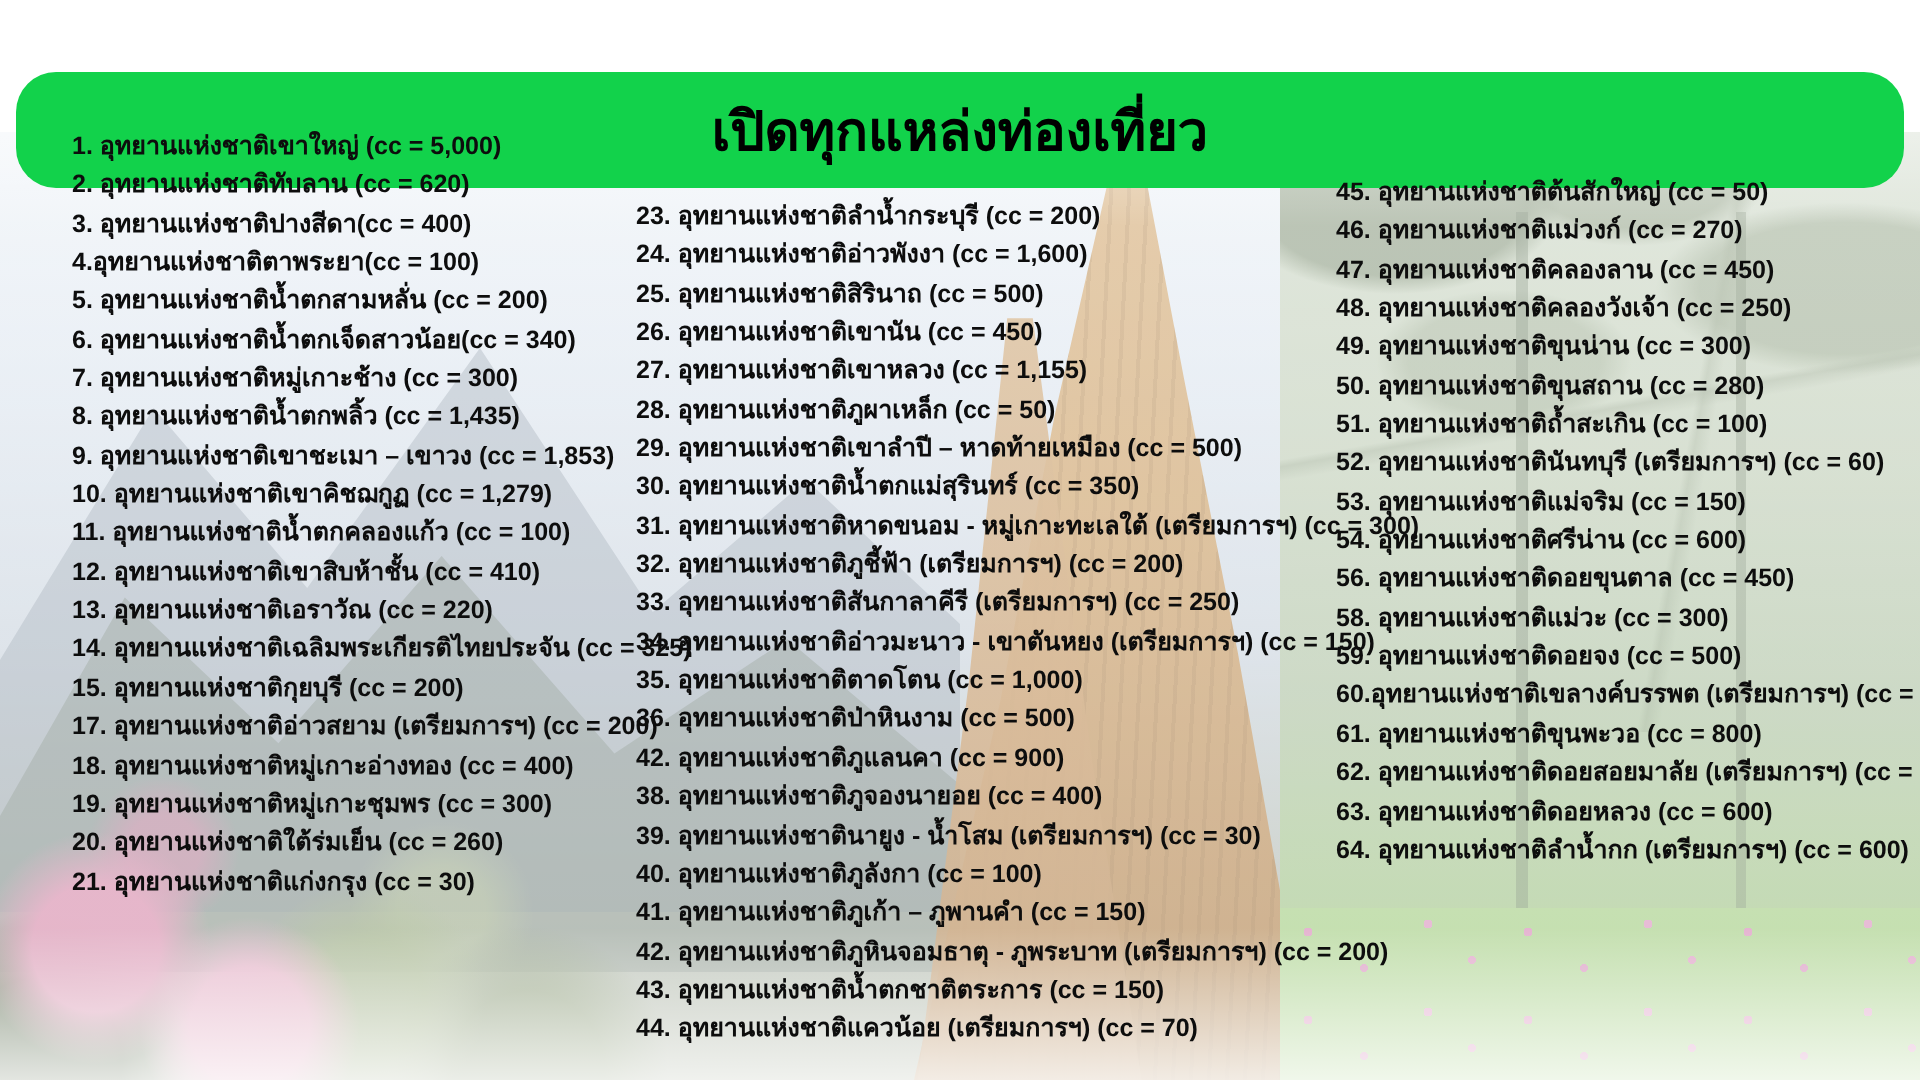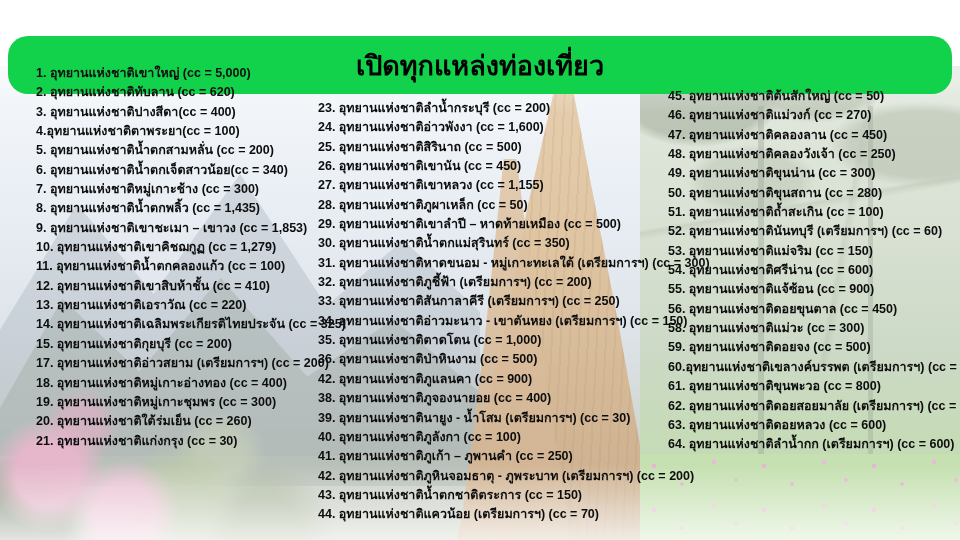--- a/index.html
+++ b/index.html
@@ -170,37 +170,36 @@
       <div class="row">31. อุทยานแห่งชาติหาดขนอม - หมู่เกาะทะเลใต้ (เตรียมการฯ) (cc = 300)</div>
       <div class="row">32. อุทยานแห่งชาติภูชี้ฟ้า (เตรียมการฯ) (cc = 200)</div>
       <div class="row">33. อุทยานแห่งชาติสันกาลาคีรี (เตรียมการฯ) (cc = 250)</div>
       <div class="row">34. อุทยานแห่งชาติอ่าวมะนาว - เขาตันหยง (เตรียมการฯ) (cc = 150)</div>
       <div class="row">35. อุทยานแห่งชาติตาดโตน (cc = 1,000)</div>
       <div class="row">36. อุทยานแห่งชาติป่าหินงาม (cc = 500)</div>
       <div class="row">42. อุทยานแห่งชาติภูแลนคา (cc = 900)</div>
       <div class="row">38. อุทยานแห่งชาติภูจองนายอย (cc = 400)</div>
       <div class="row">39. อุทยานแห่งชาตินายูง - น้ำโสม (เตรียมการฯ) (cc = 30)</div>
       <div class="row">40. อุทยานแห่งชาติภูลังกา (cc = 100)</div>
-      <div class="row">41. อุทยานแห่งชาติภูเก้า – ภูพานคำ (cc = 250)</div>
+      <div class="row">41. อุทยานแห่งชาติภูเก้า – ภูพานคำ (cc = 150)</div>
       <div class="row">42. อุทยานแห่งชาติภูหินจอมธาตุ - ภูพระบาท (เตรียมการฯ) (cc = 200)</div>
       <div class="row">43. อุทยานแห่งชาติน้ำตกชาติตระการ (cc = 150)</div>
       <div class="row">44. อุทยานแห่งชาติแควน้อย (เตรียมการฯ) (cc = 70)</div>
     </div>
   <div class="col col-3">
       <div class="row">45. อุทยานแห่งชาติต้นสักใหญ่ (cc = 50)</div>
       <div class="row">46. อุทยานแห่งชาติแม่วงก์ (cc = 270)</div>
       <div class="row">47. อุทยานแห่งชาติคลองลาน (cc = 450)</div>
       <div class="row">48. อุทยานแห่งชาติคลองวังเจ้า (cc = 250)</div>
       <div class="row">49. อุทยานแห่งชาติขุนน่าน (cc = 300)</div>
       <div class="row">50. อุทยานแห่งชาติขุนสถาน (cc = 280)</div>
       <div class="row">51. อุทยานแห่งชาติถ้ำสะเกิน (cc = 100)</div>
       <div class="row">52. อุทยานแห่งชาตินันทบุรี (เตรียมการฯ) (cc = 60)</div>
       <div class="row">53. อุทยานแห่งชาติแม่จริม (cc = 150)</div>
       <div class="row">54. อุทยานแห่งชาติศรีน่าน (cc = 600)</div>
-      <div class="row">55. อุทยานแห่งชาติแจ้ซ้อน (cc = 900)</div>
       <div class="row">56. อุทยานแห่งชาติดอยขุนตาล (cc = 450)</div>
       <div class="row">58. อุทยานแห่งชาติแม่วะ (cc = 300)</div>
       <div class="row">59. อุทยานแห่งชาติดอยจง (cc = 500)</div>
       <div class="row">60.อุทยานแห่งชาติเขลางค์บรรพต (เตรียมการฯ) (cc = 300)</div>
       <div class="row">61. อุทยานแห่งชาติขุนพะวอ (cc = 800)</div>
       <div class="row">62. อุทยานแห่งชาติดอยสอยมาลัย (เตรียมการฯ) (cc = 1,132)</div>
       <div class="row">63. อุทยานแห่งชาติดอยหลวง (cc = 600)</div>
       <div class="row">64. อุทยานแห่งชาติลำน้ำกก (เตรียมการฯ) (cc = 600)</div>
     </div>
 

